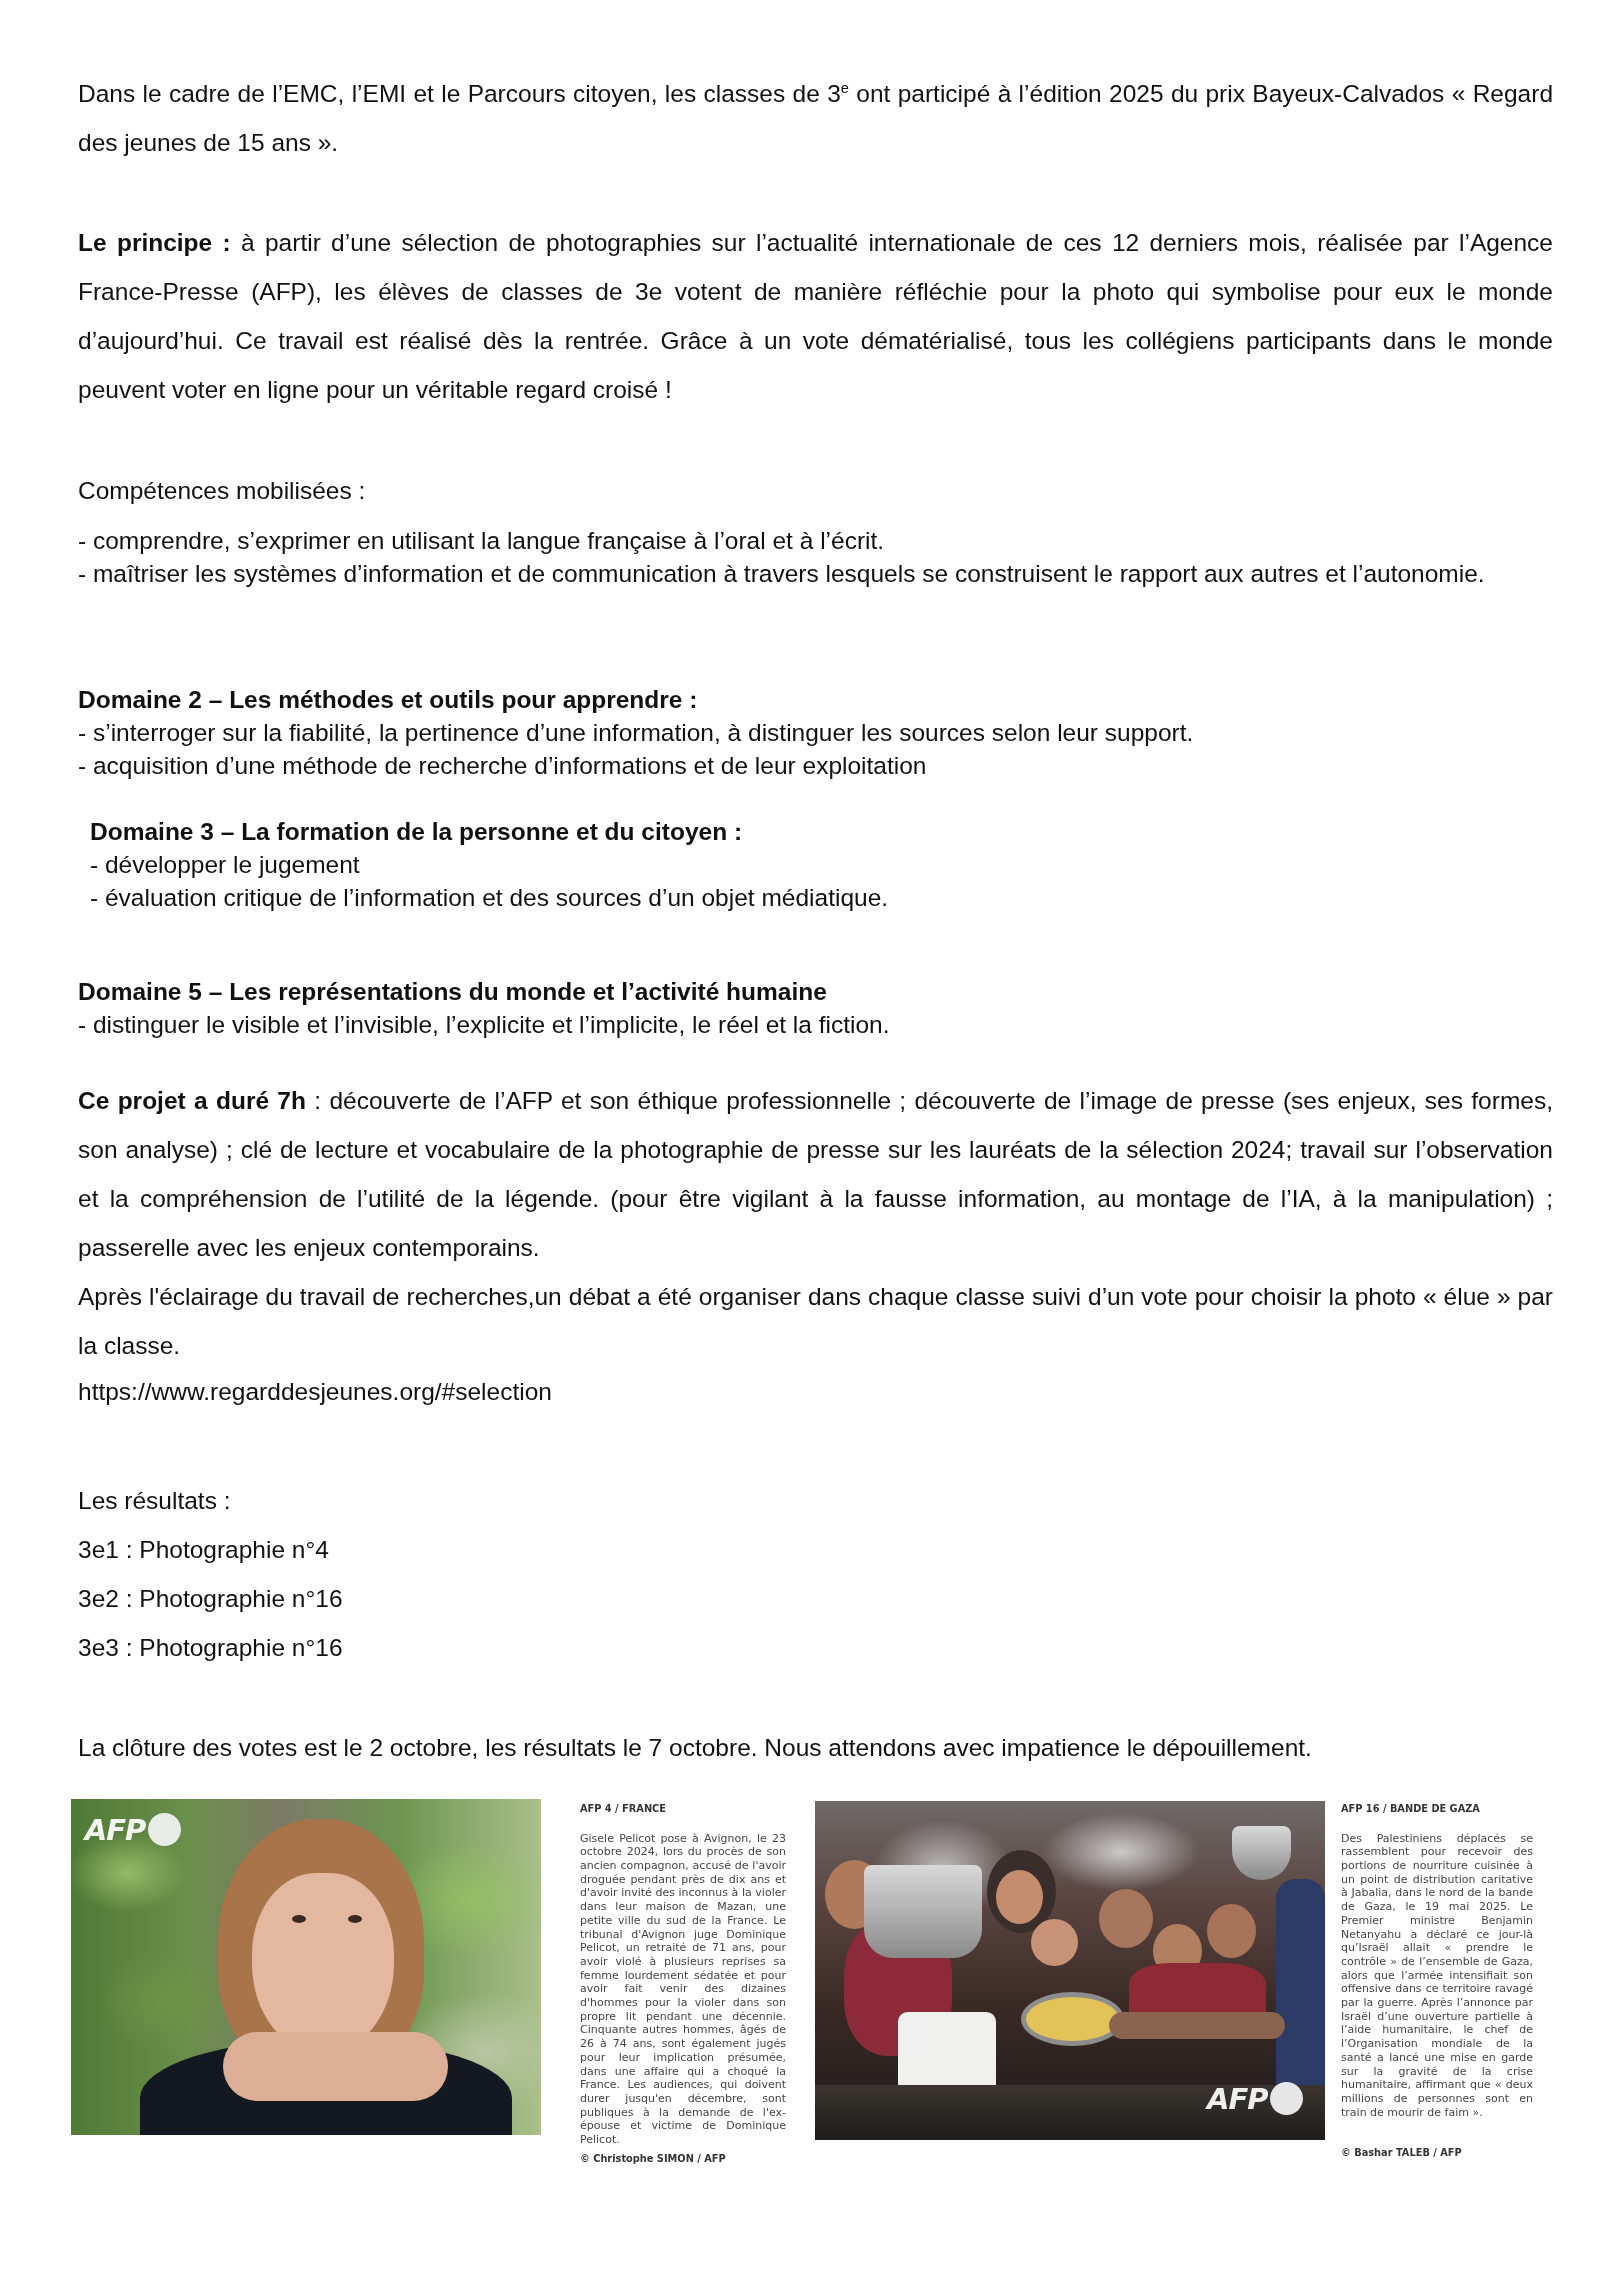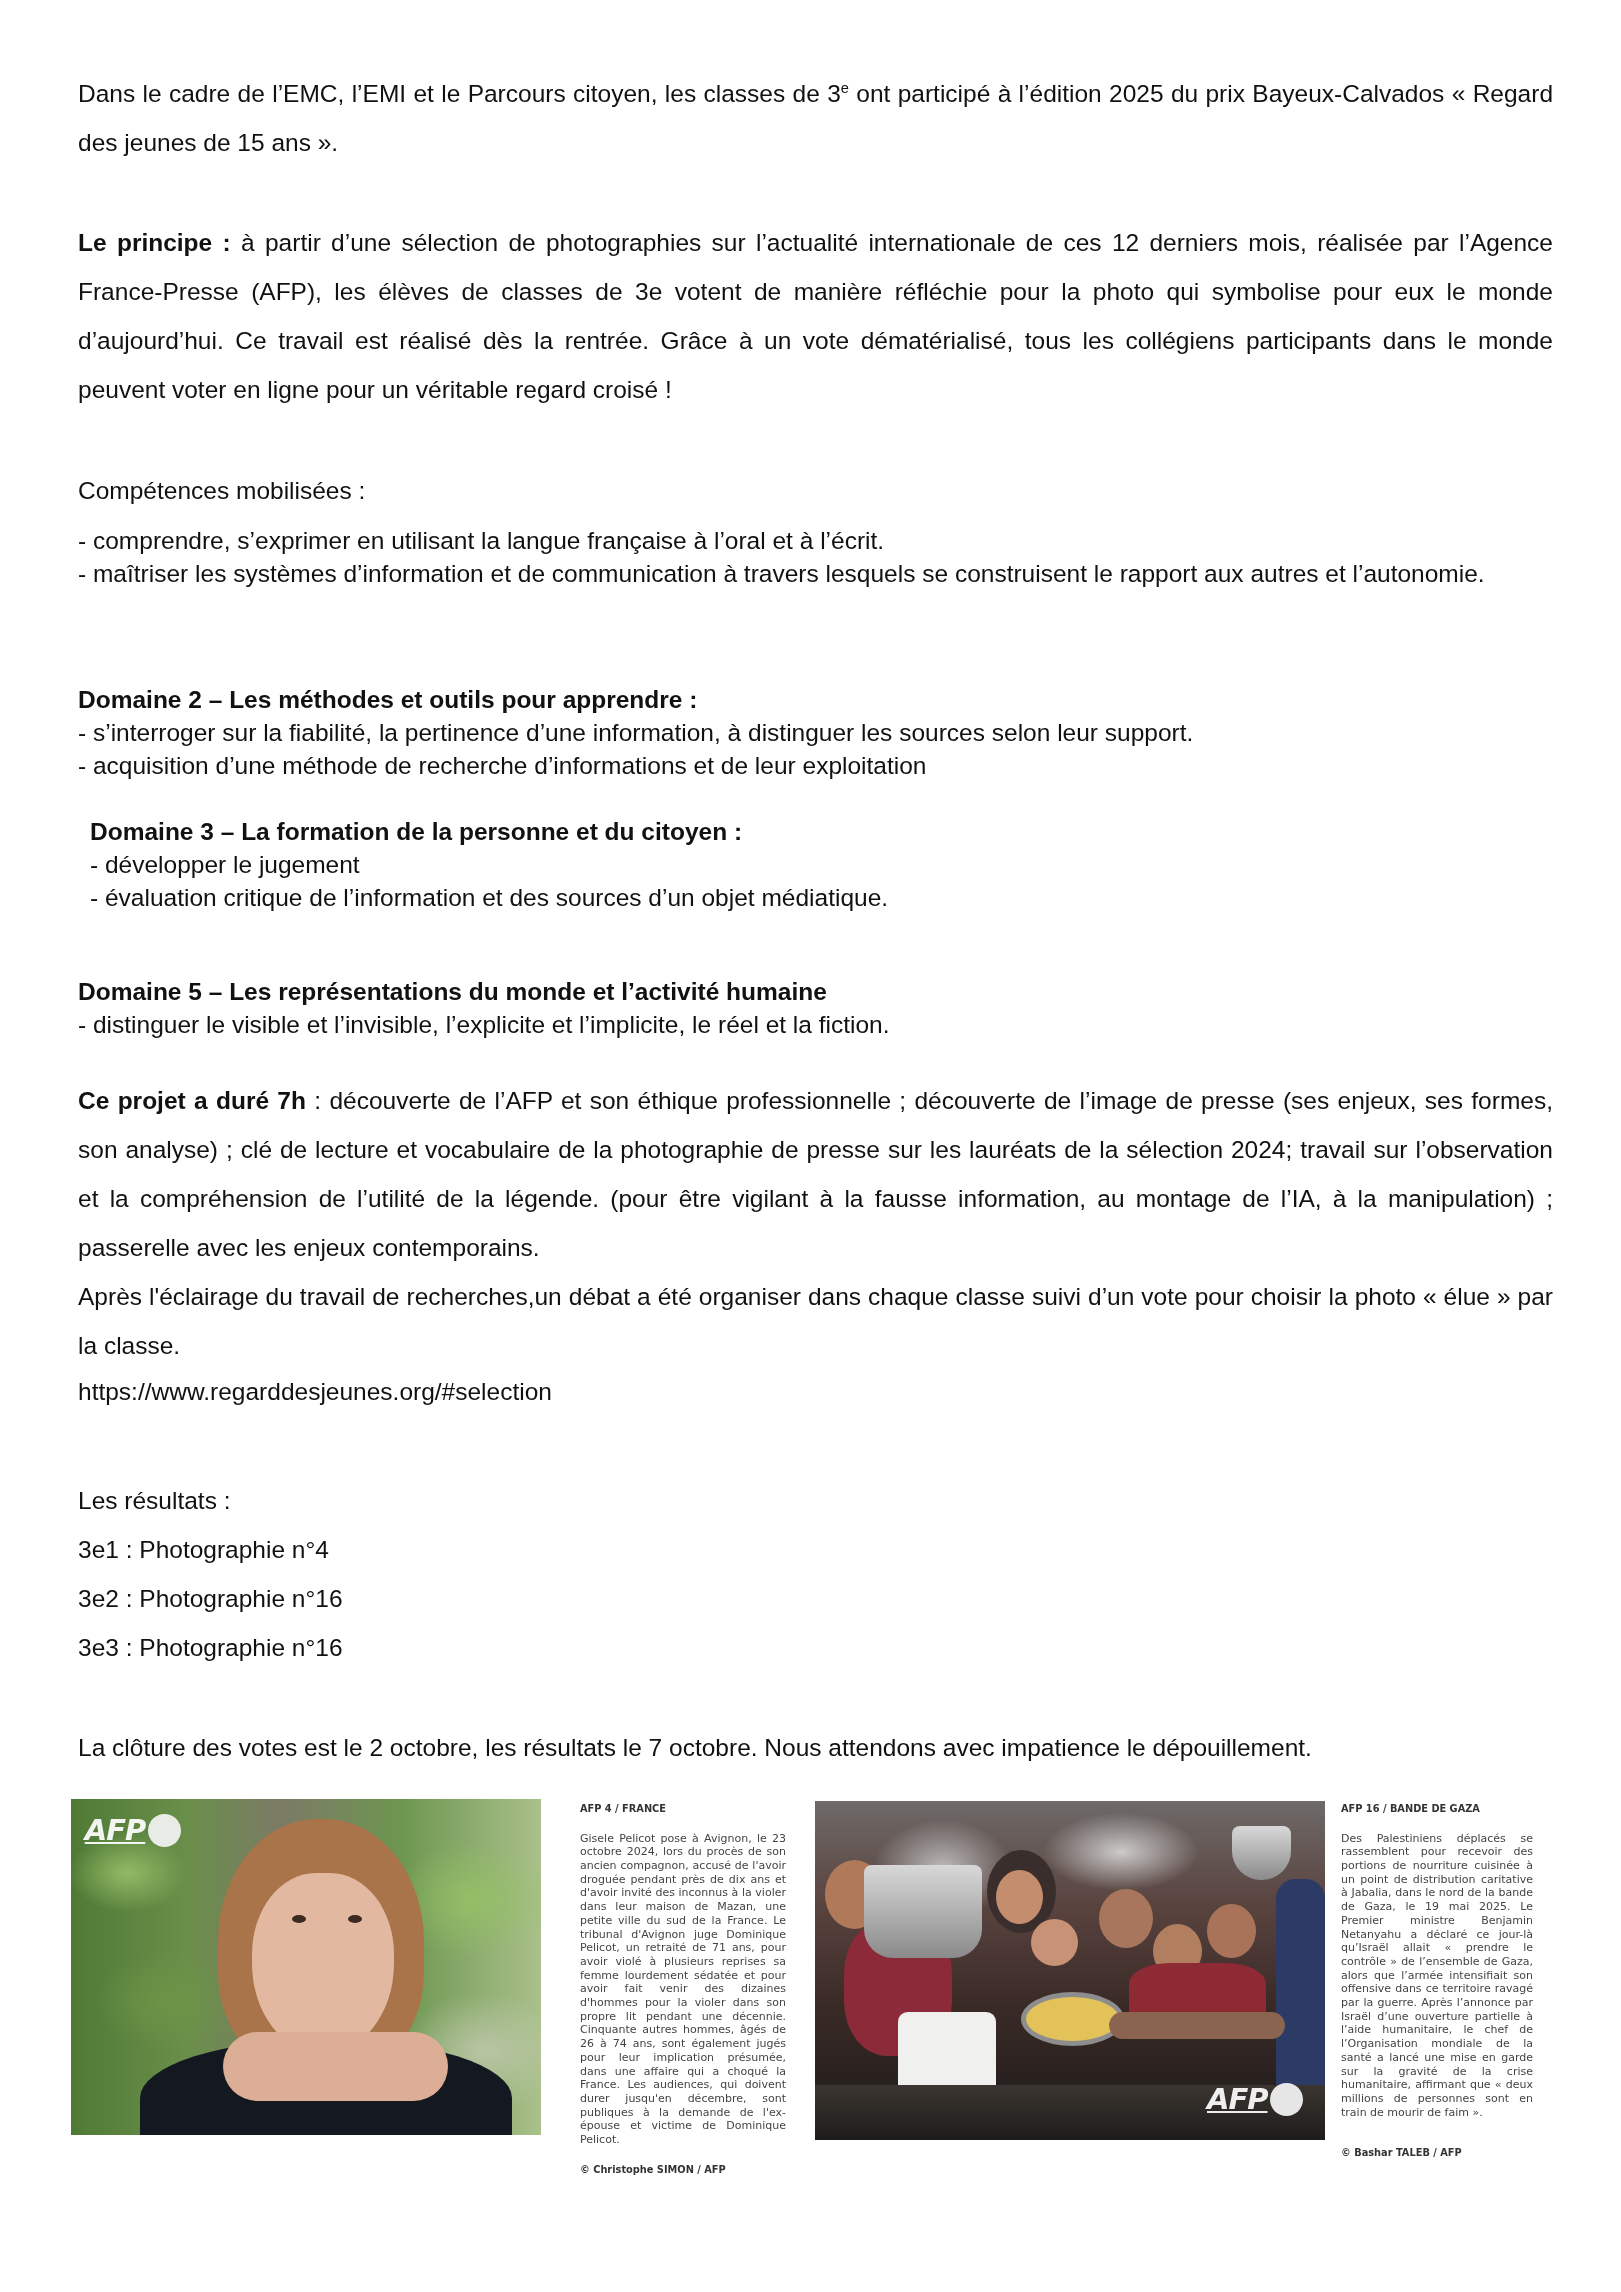--- a/index.html
+++ b/index.html
@@ -59,30 +59,30 @@
       radial-gradient(ellipse 69px 49px at 25% 20%, rgba(200,200,200,0.9), transparent),
       radial-gradient(ellipse 78px 39px at 60% 15%, rgba(215,215,215,0.9), transparent),
       linear-gradient(180deg, #6e6a68 0%, #5a4440 30%, #3a2a26 60%, #1c1a1a 100%);
   }
   .crowd { position: absolute; border-radius: 50%; }
   .pot { position: absolute; background: linear-gradient(180deg,#d8d8d8,#8a8a8a); border-radius: 7.8px 7.8px 29px 29px; }
   .soup { position: absolute; left: 206px; top: 191px; width: 93px; height: 44px; background: #e3c25a; border-radius: 50%; border: 5.9px solid #8d8d8d; }
   .bucket { position: absolute; left: 83px; top: 211px; width: 98px; height: 108px; background: #f0f0ee; border-radius: 9.8px 9.8px 5.9px 5.9px; }
   .afp-logo {
     position: absolute; font-family: "DejaVu Sans", sans-serif; font-weight: bold; font-style: italic;
-    color: rgba(255,255,255,0.92); font-size: 29px; letter-spacing: -1px; display: flex; align-items: flex-end; text-decoration: underline;
+    color: rgba(255,255,255,0.92); font-size: 29px; letter-spacing: -1px; display: flex; align-items: flex-start;
   }
   .afp-logo .dot { display: inline-block; width: 33px; height: 33px; border-radius: 50%; background: rgba(240,240,240,0.95); margin-left: 2.9px; }
   #logo1 { left: 13.7px; top: 13.7px; }
   #logo2 { right: 21.6px; bottom: 24.5px; }
 
   .caption { position: absolute; font-family: "DejaVu Sans", sans-serif; color: #444; }
   .cap-title { font-size: 9.8px; font-weight: bold; color: #333; margin: 0 0 17.6px 0; }
   .cap-body { font-size: 11px; line-height: 13.7px; text-align: justify; margin: 0; }
-  .cap-credit { font-size: 9.8px; font-weight: bold; color: #333; margin-top: 17px; }
+  .cap-credit { font-size: 9.8px; font-weight: bold; color: #333; margin-top: 6px; }
   #caption1 { left: 580px; top: 1803px; width: 206px; }
   #caption2 { left: 1341px; top: 1803px; width: 192px; }
 </style>
 </head>
 <body>
 
 <div class="page">
 
   <p id="intro" class="p dl justify-last"><span>Dans le cadre de l’EMC, l’EMI et le Parcours citoyen, les classes de 3</span><sup>e</sup><span> ont participé à l’édition 2025 du prix Bayeux-Calvados « Regard des jeunes de 15 ans ».</span></p>
 

